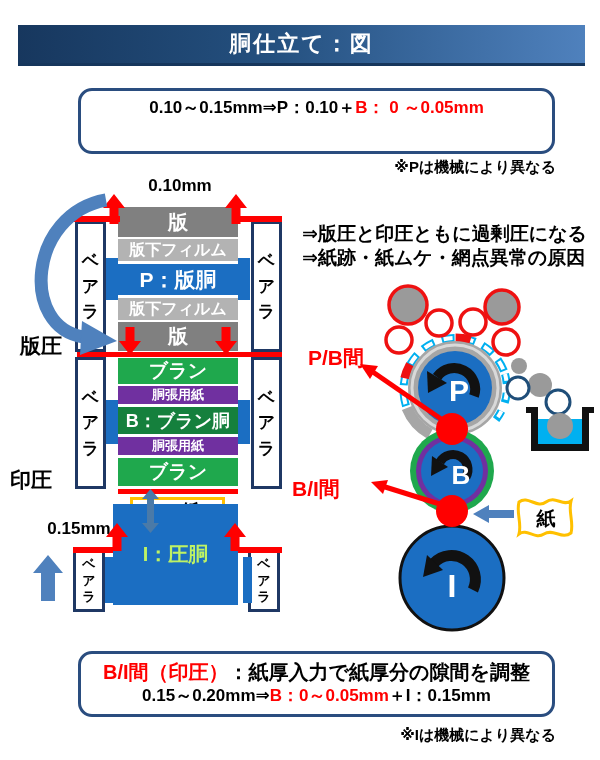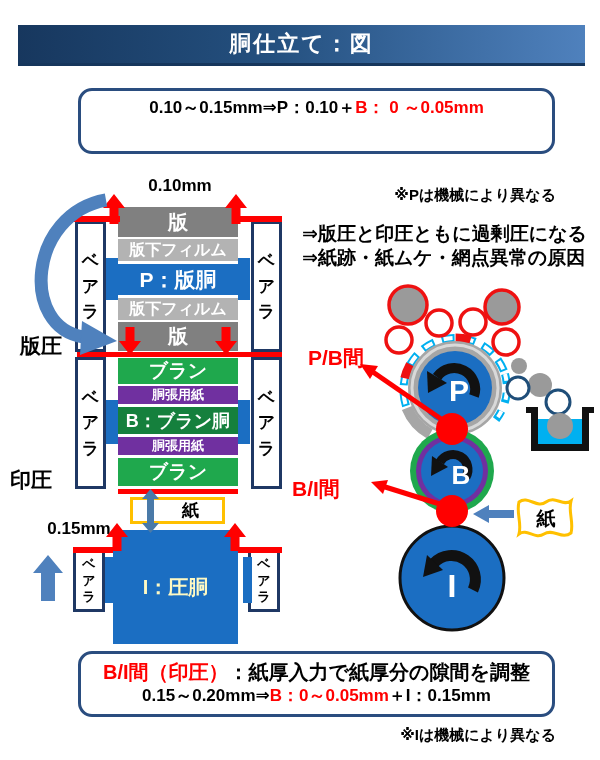--- a/index.html
+++ b/index.html
@@ -26,42 +26,42 @@
     display:flex;align-items:center;justify-content:center;}
   .bearer .bt{width:1.15em;word-break:break-all;line-height:1.5;font-weight:bold;
     font-size:17px;color:#000;text-align:center;}
   .bearer.small .bt{font-size:13px;line-height:1.3;}
   .tab{background:#1b6ec2;}
   .mm{font-weight:bold;font-size:17px;color:#000;}
   .sidelabel{font-weight:bold;font-size:21px;color:#000;}
   .paperbox{left:130px;top:497px;width:95px;height:27px;border:3px solid #ffc000;background:#fff;
     box-sizing:border-box;display:flex;align-items:center;justify-content:center;
     font-weight:bold;font-size:17px;color:#000;padding-left:26px;}
-  .ibox{left:113px;top:530px;width:125px;height:114px;background:#1b6ec2;
-    display:flex;align-items:center;justify-content:center;color:#fef9c3;font-weight:bold;font-size:20px;}
+  .ibox{left:113px;top:504px;width:125px;height:101px;background:#1b6ec2;
+    display:flex;align-items:center;justify-content:center;color:#bef264;font-weight:bold;font-size:20px;}
   
   .warn1{left:300px;top:196px;width:292px;text-align:center;color:#f00;font-size:19px;font-weight:bold;}
   .warn{left:302px;top:221px;width:298px;color:#000;font-size:19px;font-weight:bold;}
   .gaplabel{color:#f00;font-size:21px;font-weight:bold;}
   svg{position:absolute;left:0;top:0;}
   svg text{font-family:"Liberation Sans","DejaVu Sans",sans-serif;font-weight:bold;}
 </style>
 </head>
 <body>
 
 <div id="canvas">
 
   <div class="abs header">
     <span class="t">胴仕立て：図</span>
   </div>
 
   <div class="abs infobox" style="top:88px;height:66px;">
     <div class="l2"><span>0.10～0.15mm⇒P：0.10＋</span><span class="red">B： 0 ～0.05mm</span></div>
   </div>
-  <div class="abs note" style="left:300px;top:158px;width:256px;margin-top:28px;">※Pは機械により異なる</div>
+  <div class="abs note" style="left:300px;top:158px;width:256px;">※Pは機械により異なる</div>
 
   <div class="abs bearer" style="left:75px;top:221px;width:31px;height:131px;">
       <span class="bt">ベアラ</span>
     </div>
   <div class="abs bearer" style="left:251px;top:221px;width:31px;height:131px;">
       <span class="bt">ベアラ</span>
     </div>
   <div class="abs bearer" style="left:75px;top:357px;width:31px;height:132px;">
       <span class="bt">ベアラ</span>
     </div>

